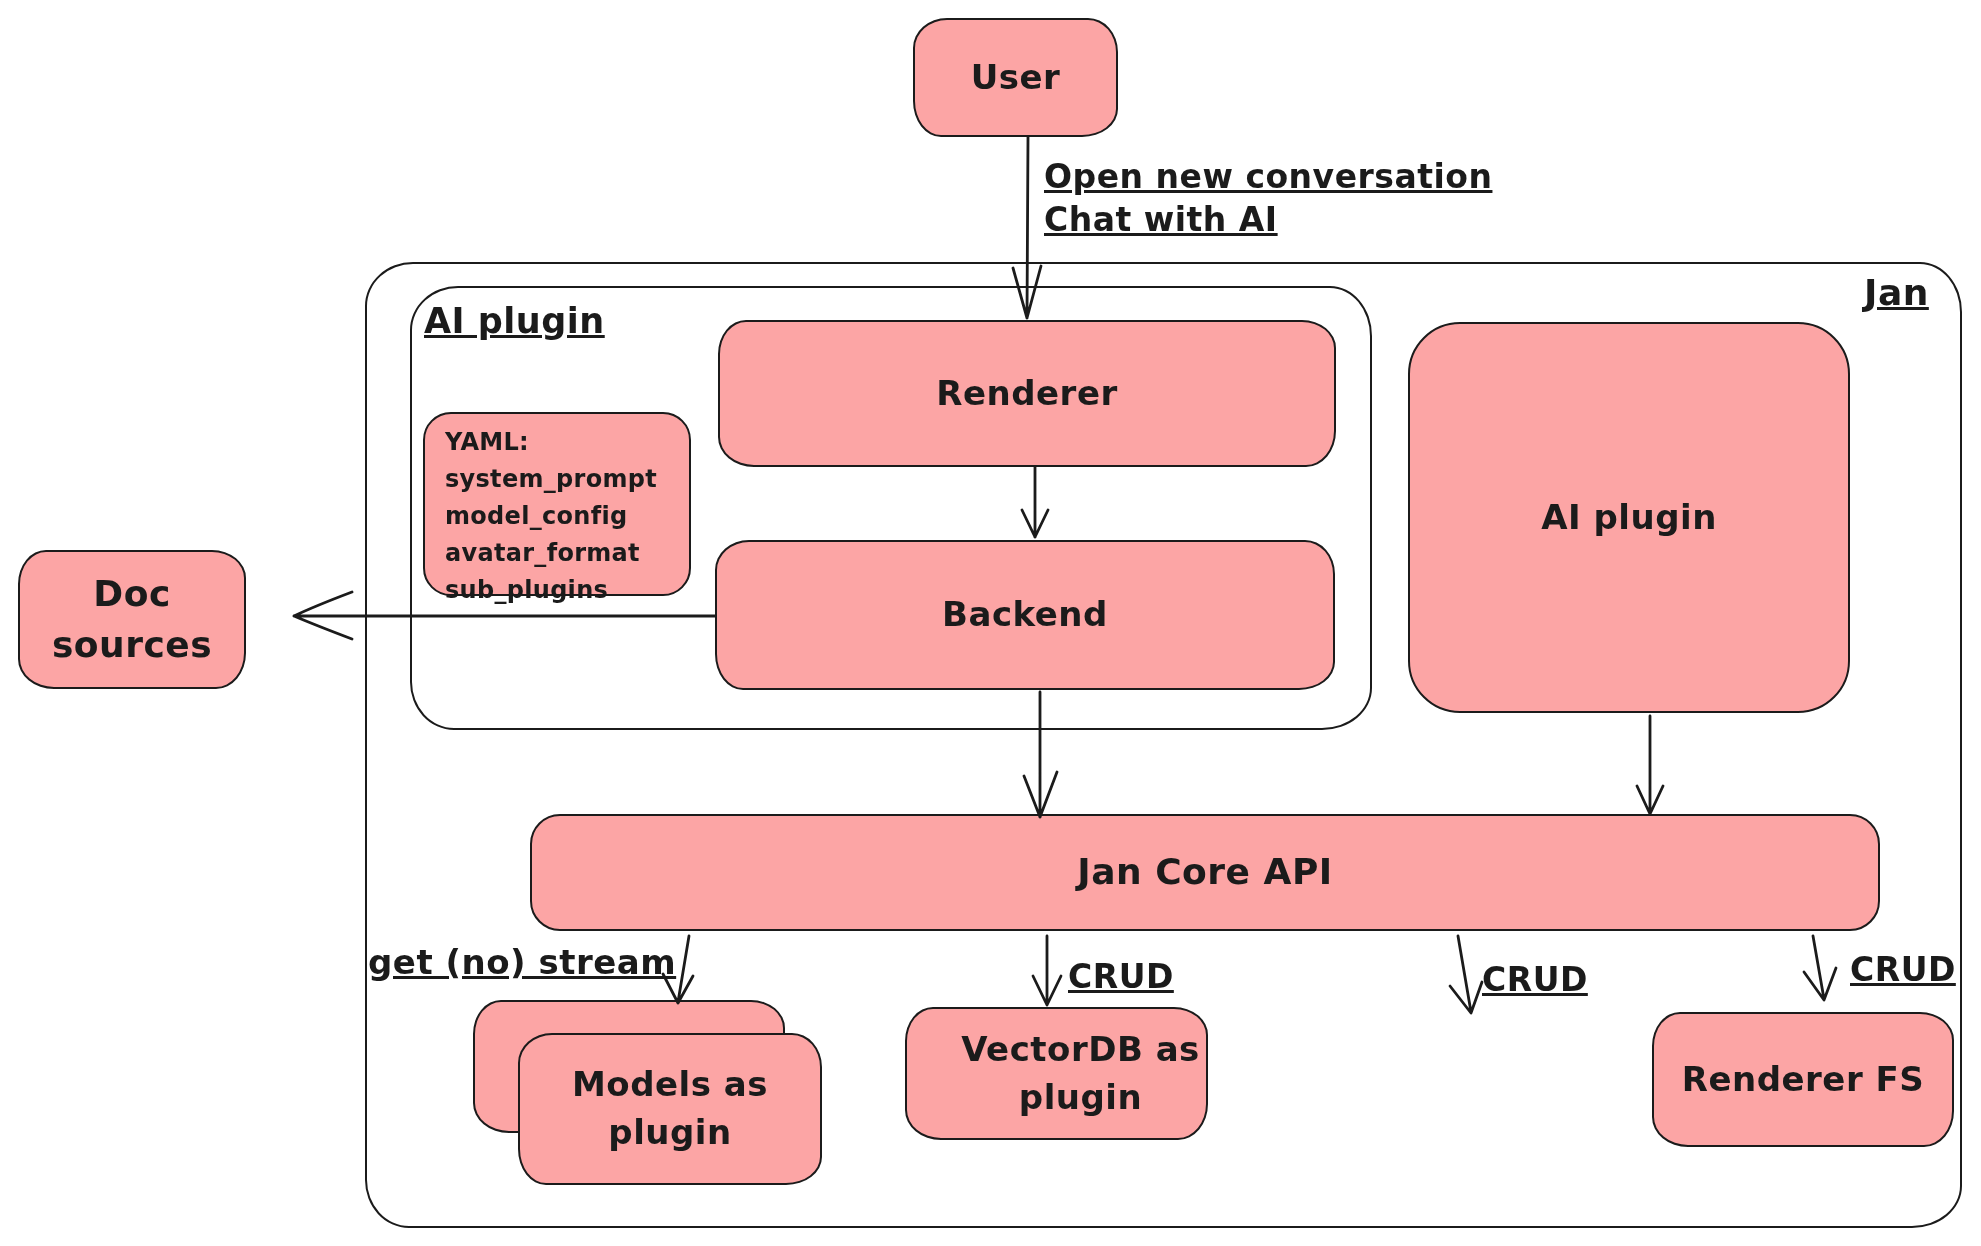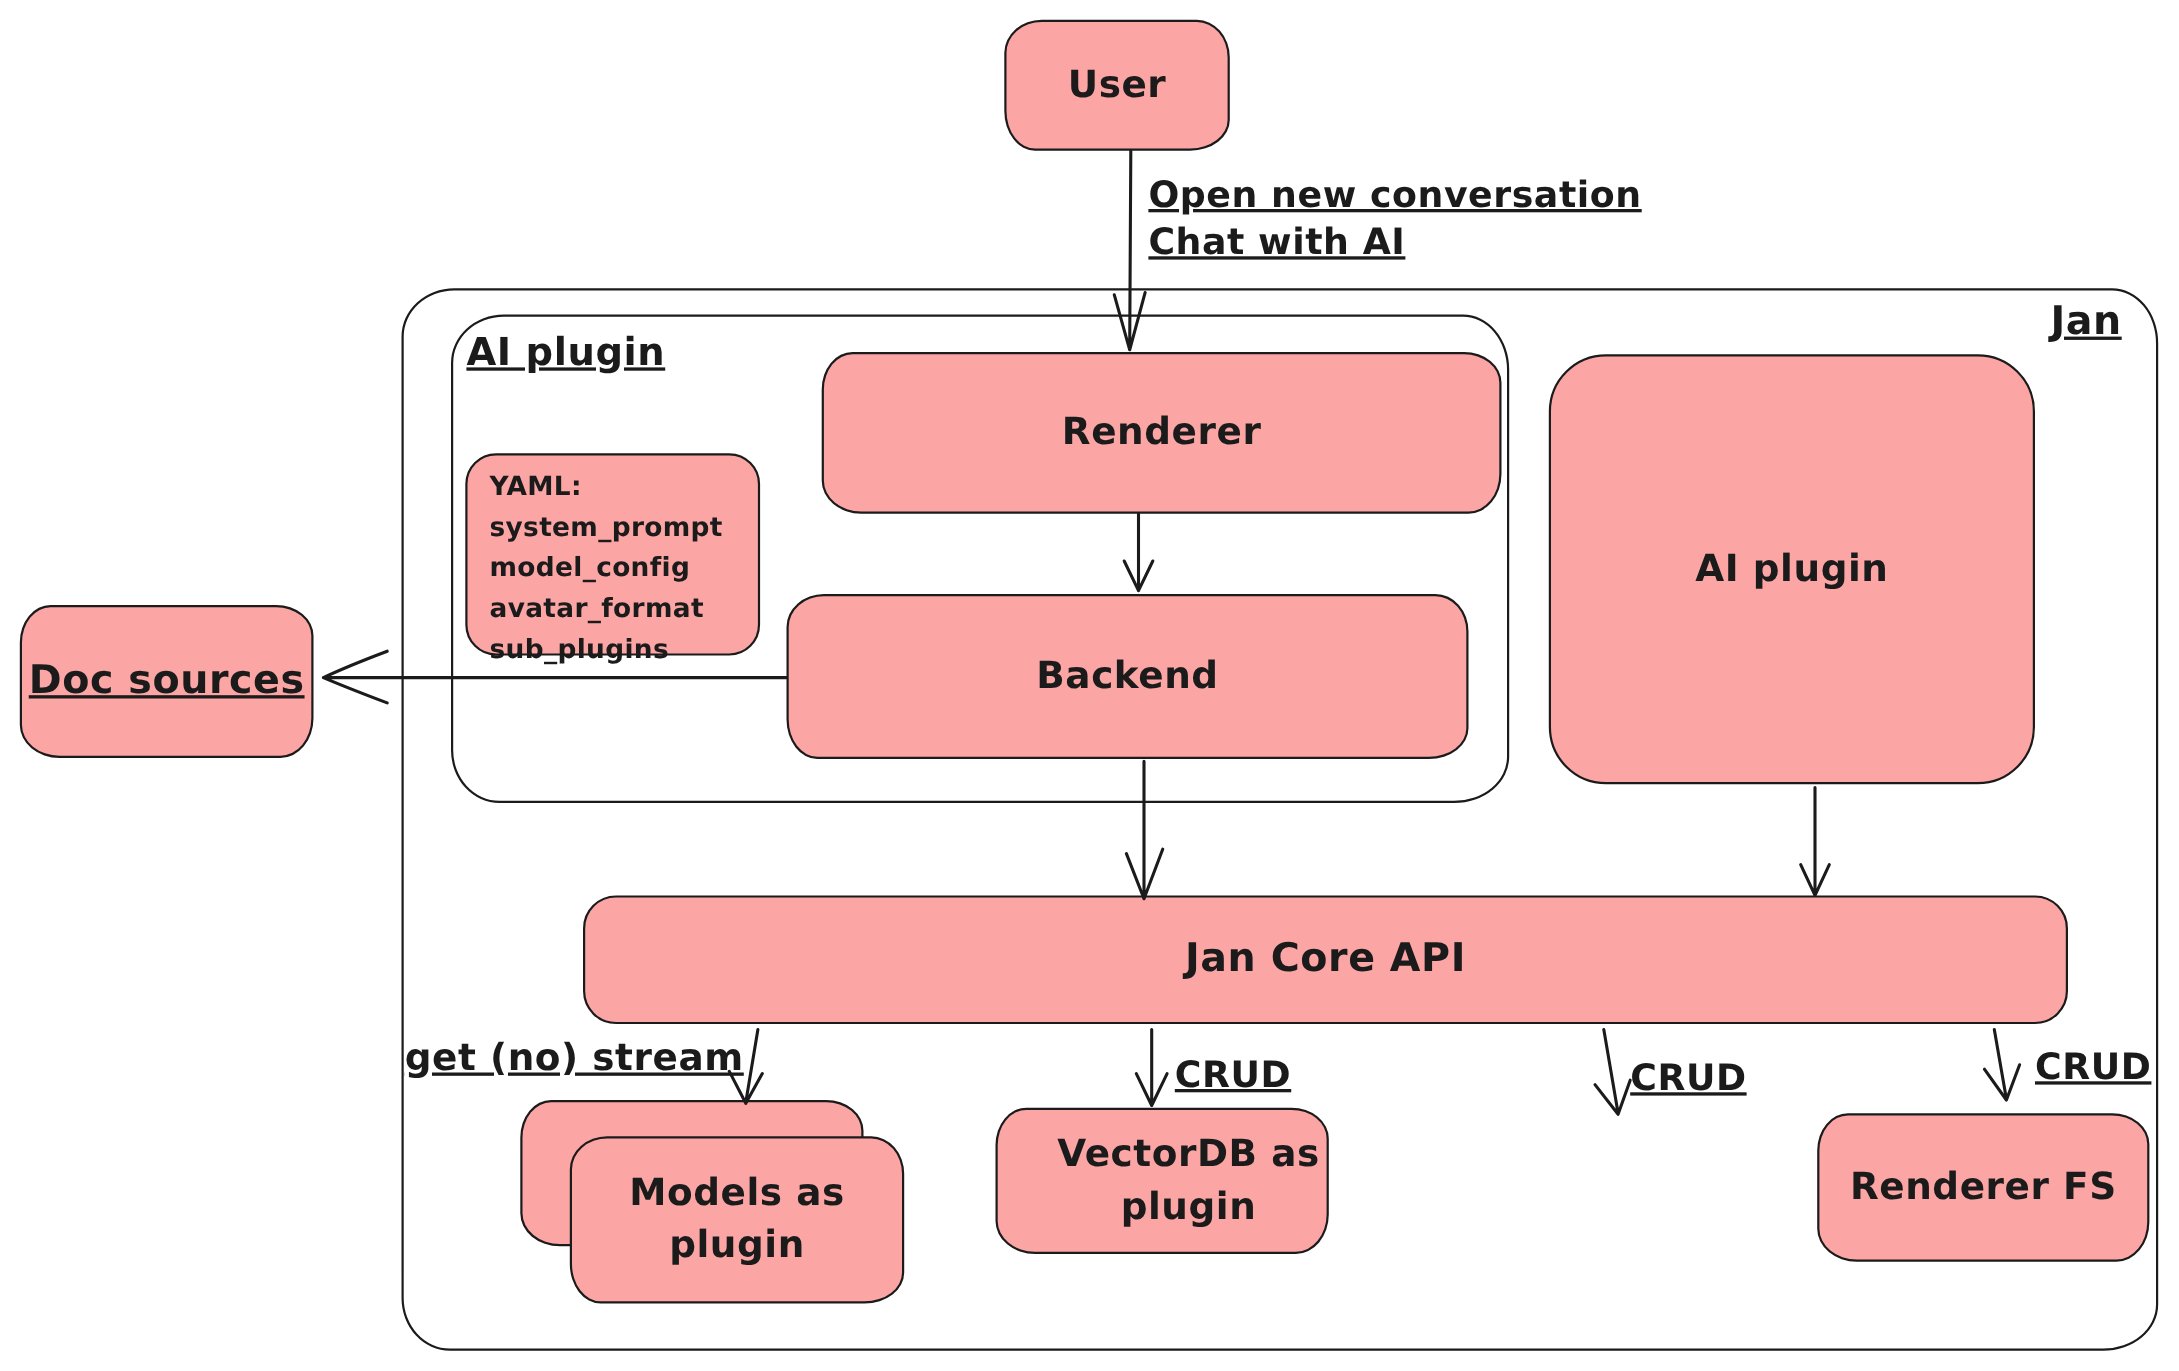--- a/index.html
+++ b/index.html
@@ -76,39 +76,39 @@
   <div class="box container rbig" style="left:410px; top:286px; width:962px; height:444px;"></div>
   <div class="flabel" style="left:424px; top:301px; font-size:35px;">AI plugin</div>
 
   <div class="box r1" style="left:913px; top:18px; width:205px; height:119px;">
     <span class="lbl">User</span>
   </div>
 
   <div class="flabel" style="left:1044px; top:157px; font-size:33px;">Open new conversation</div>
   <div class="flabel" style="left:1044px; top:200px; font-size:33px;">Chat with AI</div>
 
-  <div class="box r2" style="left:718px; top:320px; width:618px; height:147px;margin-left:29px;">
+  <div class="box r2" style="left:718px; top:320px; width:618px; height:147px;">
     <span class="lbl">Renderer</span>
   </div>
 
   <div class="box r1 note" style="left:423px; top:412px; width:268px; height:184px; border-radius:28px;">
     <div class="note-lines">
       <div>YAML:</div>
       <div>system_prompt</div>
       <div>model_config</div>
       <div>avatar_format</div>
       <div>sub_plugins</div>
     </div>
   </div>
 
   <div class="box r1" style="left:715px; top:540px; width:620px; height:150px;">
     <span class="lbl">Backend</span>
   </div>
 
-  <div class="box r2" style="left:18px; top:550px; width:267px; height:139px;text-decoration:underline;">
+  <div class="box r2" style="left:18px; top:550px; width:228px; height:139px;">
     <span class="lbl" style="font-size:36px;">Doc sources</span>
   </div>
 
   <div class="box rbig" style="left:1408px; top:322px; width:442px; height:391px; border-radius:52px;">
     <span class="lbl">AI plugin</span>
   </div>
 
   <div class="box r1" style="left:530px; top:814px; width:1350px; height:117px; border-radius:30px;">
     <span class="lbl" style="font-size:36px;">Jan Core API</span>
   </div>

